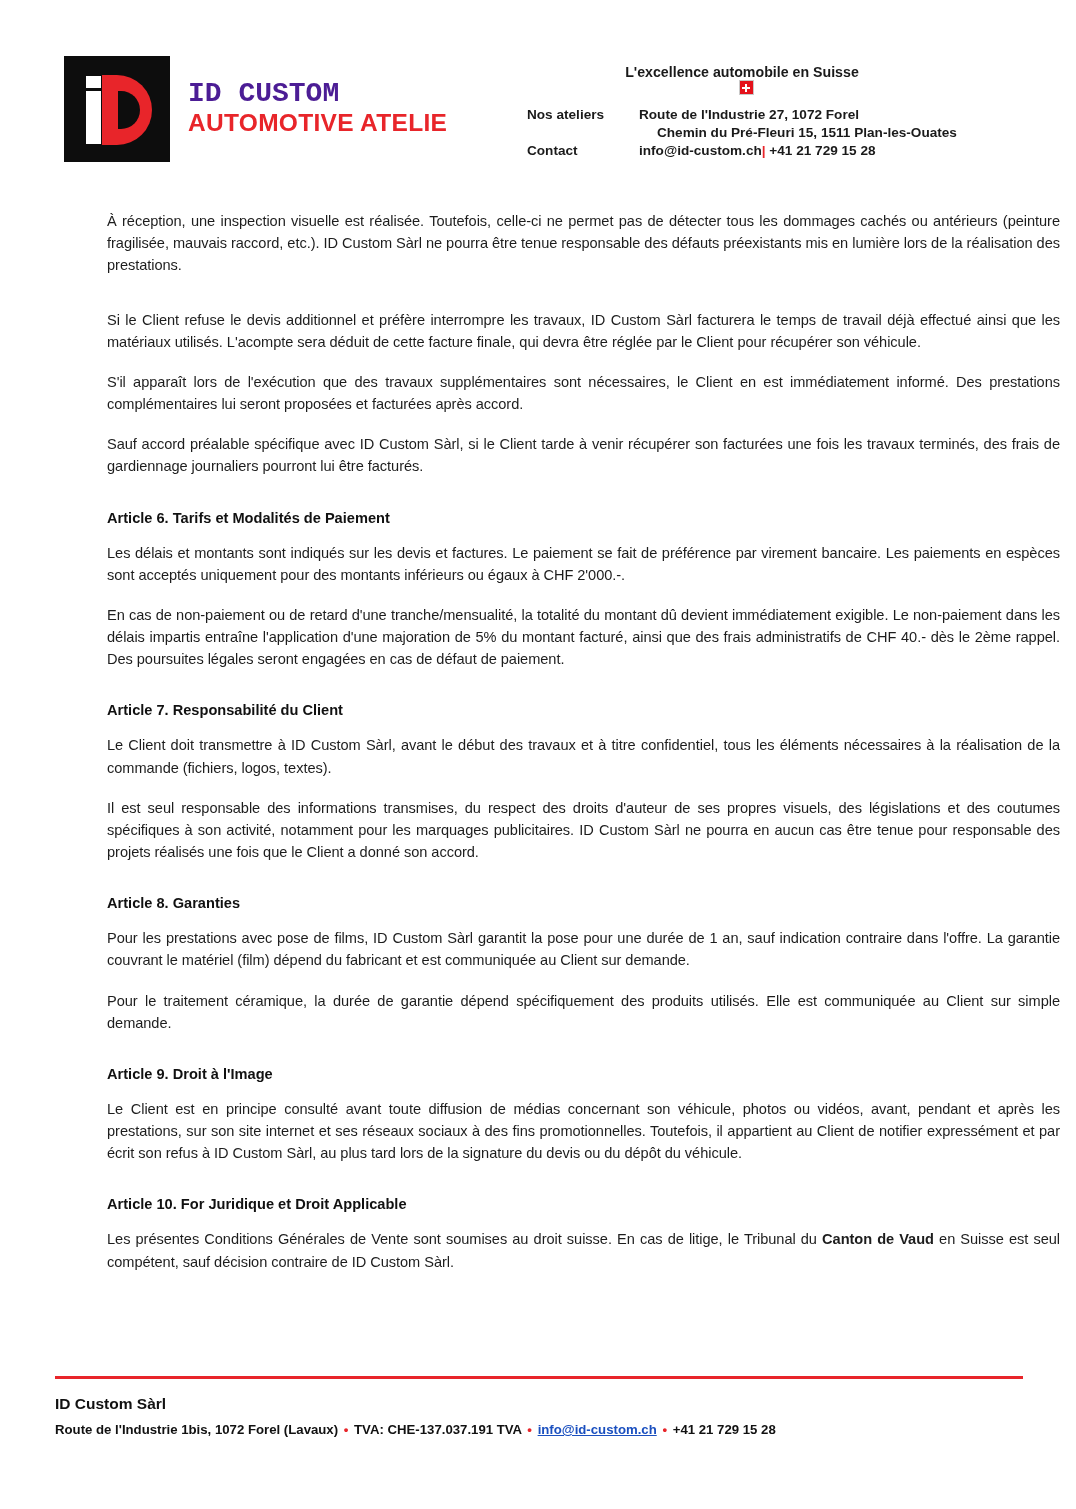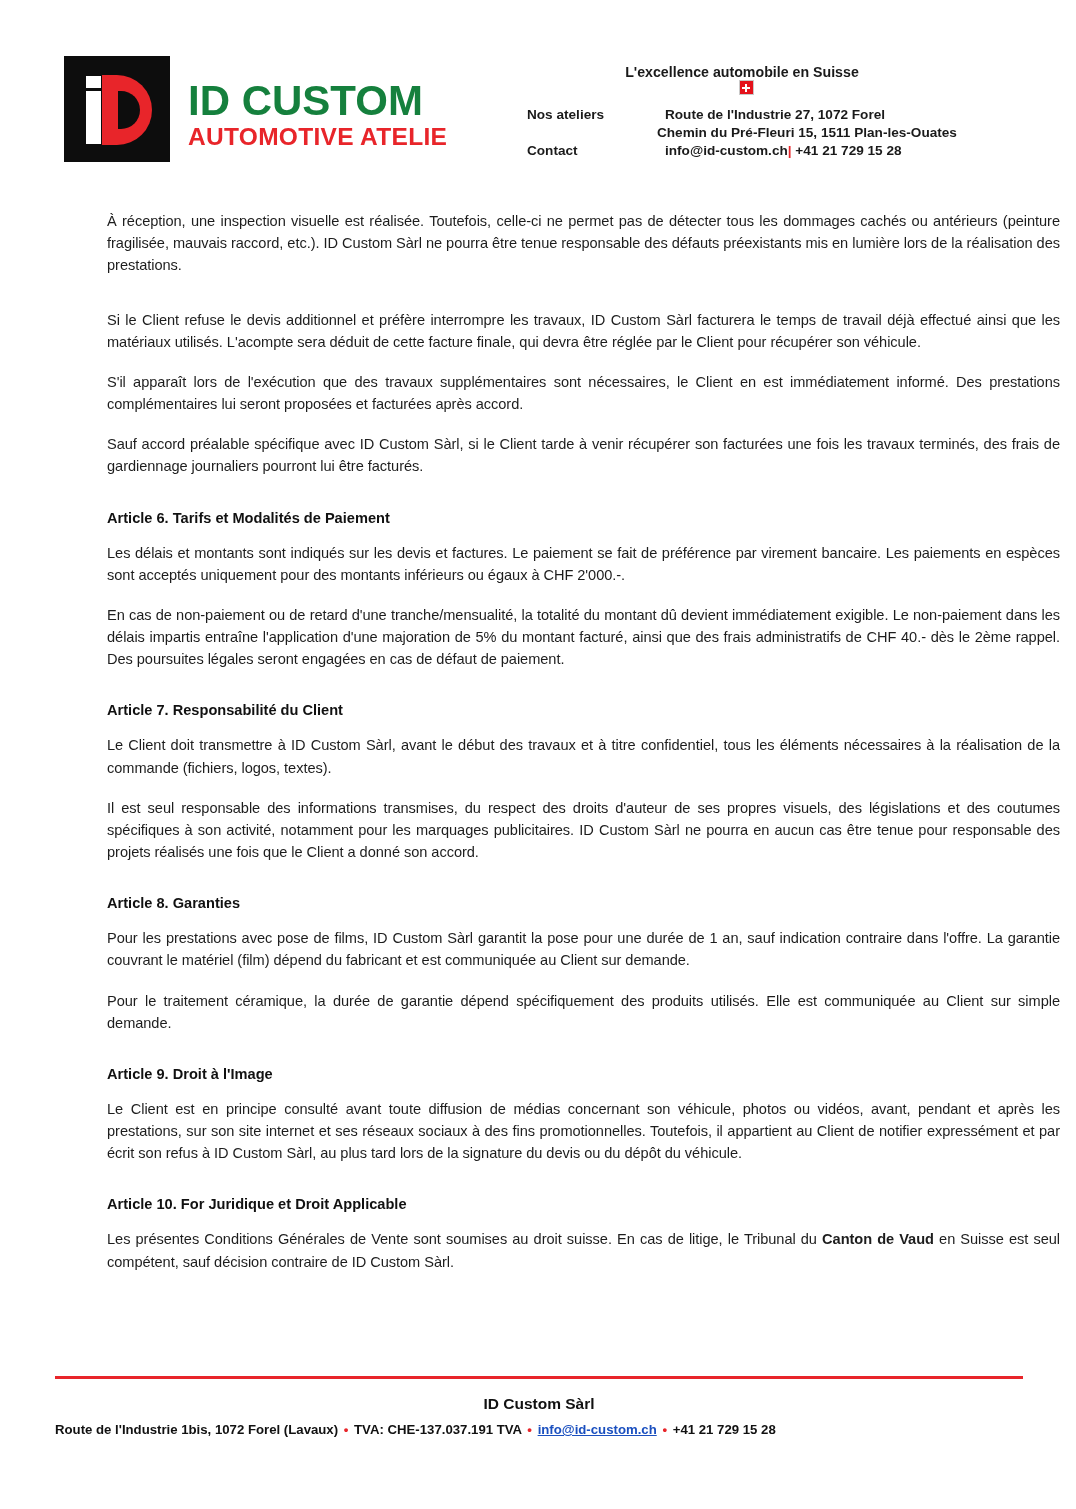--- a/index.html
+++ b/index.html
@@ -76,25 +76,25 @@
     height: 38px;
     background: #0d0d0d;
     border-radius: 0 19px 19px 0;
   }
   .logo-word {
     margin-left: 18px;
     margin-top: 24px;
     line-height: 1;
   }
   .logo-word .lw-top {
-    font-family: Liberation Sans, sans-serif;
-    font-weight: bold;
-    font-size: 42px;
+    font-family: Liberation Mono, monospace;
+    font-weight: bold;
+    font-size: 28px;
     letter-spacing: 0px;
-    color: #15803d;
+    color: #4c1d95;
     display: block;
   }
   .logo-word .lw-bot {
     font-family: "Liberation Sans", sans-serif;
     font-weight: bold;
     font-size: 24.5px;
     letter-spacing: 0.3px;
     color: #e8252a;
     display: block;
     margin-top: 3px;
@@ -148,21 +148,21 @@
     height: 2px;
     background: #ffffff;
   }
   .hc-row {
     display: flex;
     margin-bottom: 3px;
     white-space: nowrap;
   }
   .hc-label {
     font-weight: bold;
-    width: 138px;
+    width: 112px;
     flex: none;
   }
   .hc-value { font-weight: bold; }
   .hc-value .sep { color: #e8252a; font-weight: bold; }
   .hc-sub {
     margin-left: 130px;
     font-weight: bold;
     white-space: nowrap;
     margin-bottom: 3px;
   }
@@ -199,21 +199,21 @@
     right: 53px;
     bottom: 72px;
   }
   .footer-rule {
     height: 3px;
     background: #e8252a;
     width: 100%;
     margin-bottom: 16px;
   }
   .footer-title {
-    text-align: center;
+    text-align: left;
     font-weight: bold;
     font-size: 15.5px;
     color: #111111;
     margin-bottom: 9px;
   }
   .footer-line {
     text-align: left;
     font-weight: bold;
     font-size: 13.2px;
     color: #111111;

